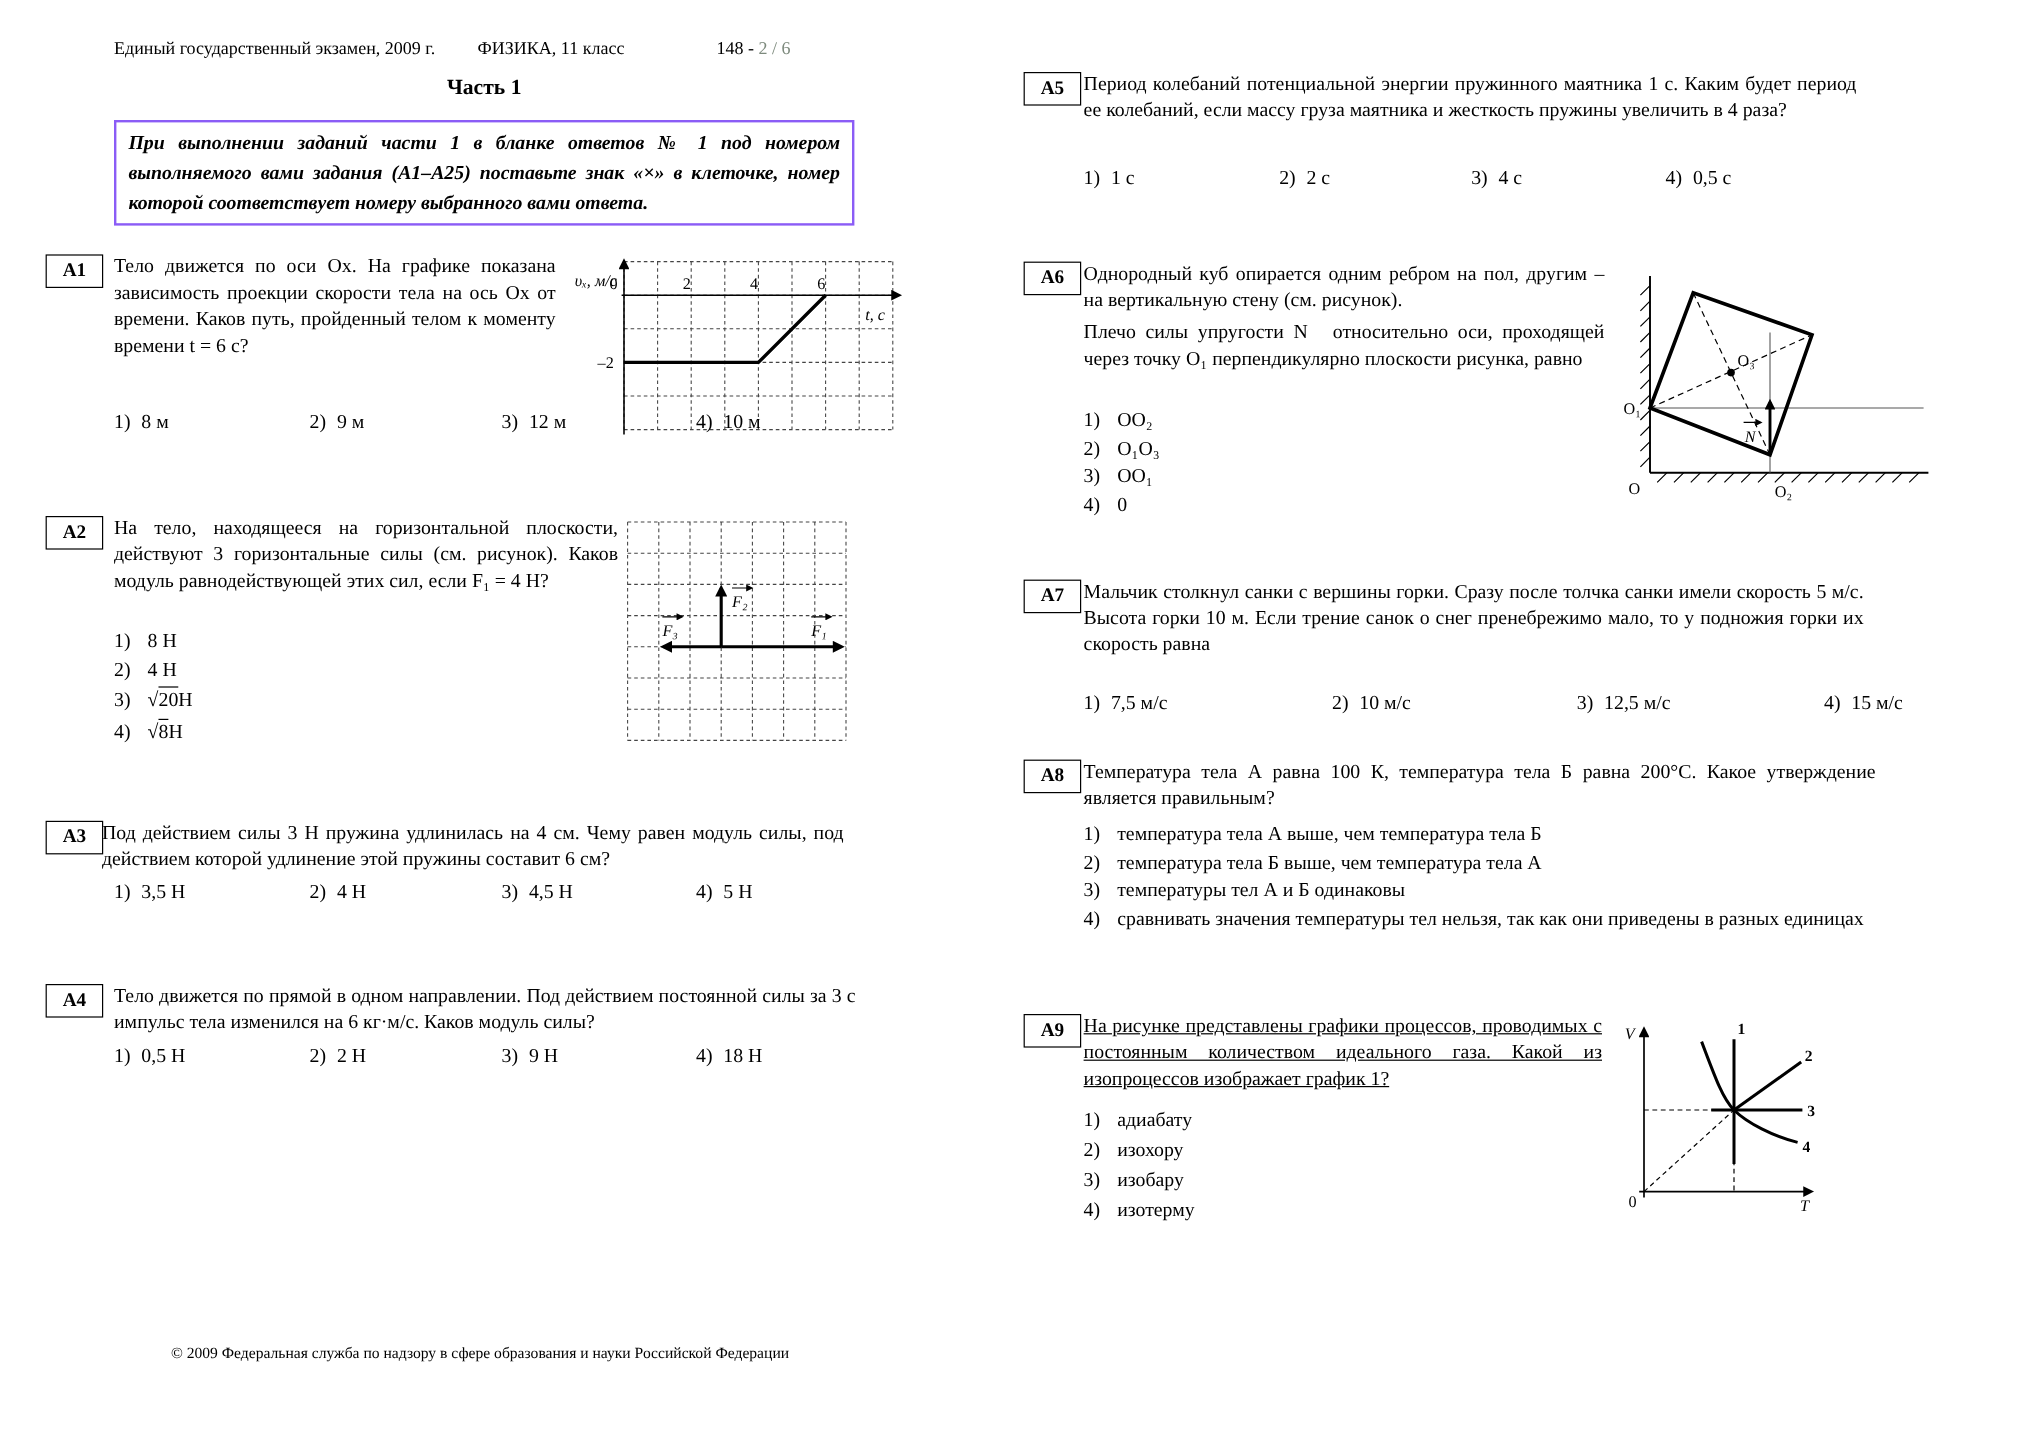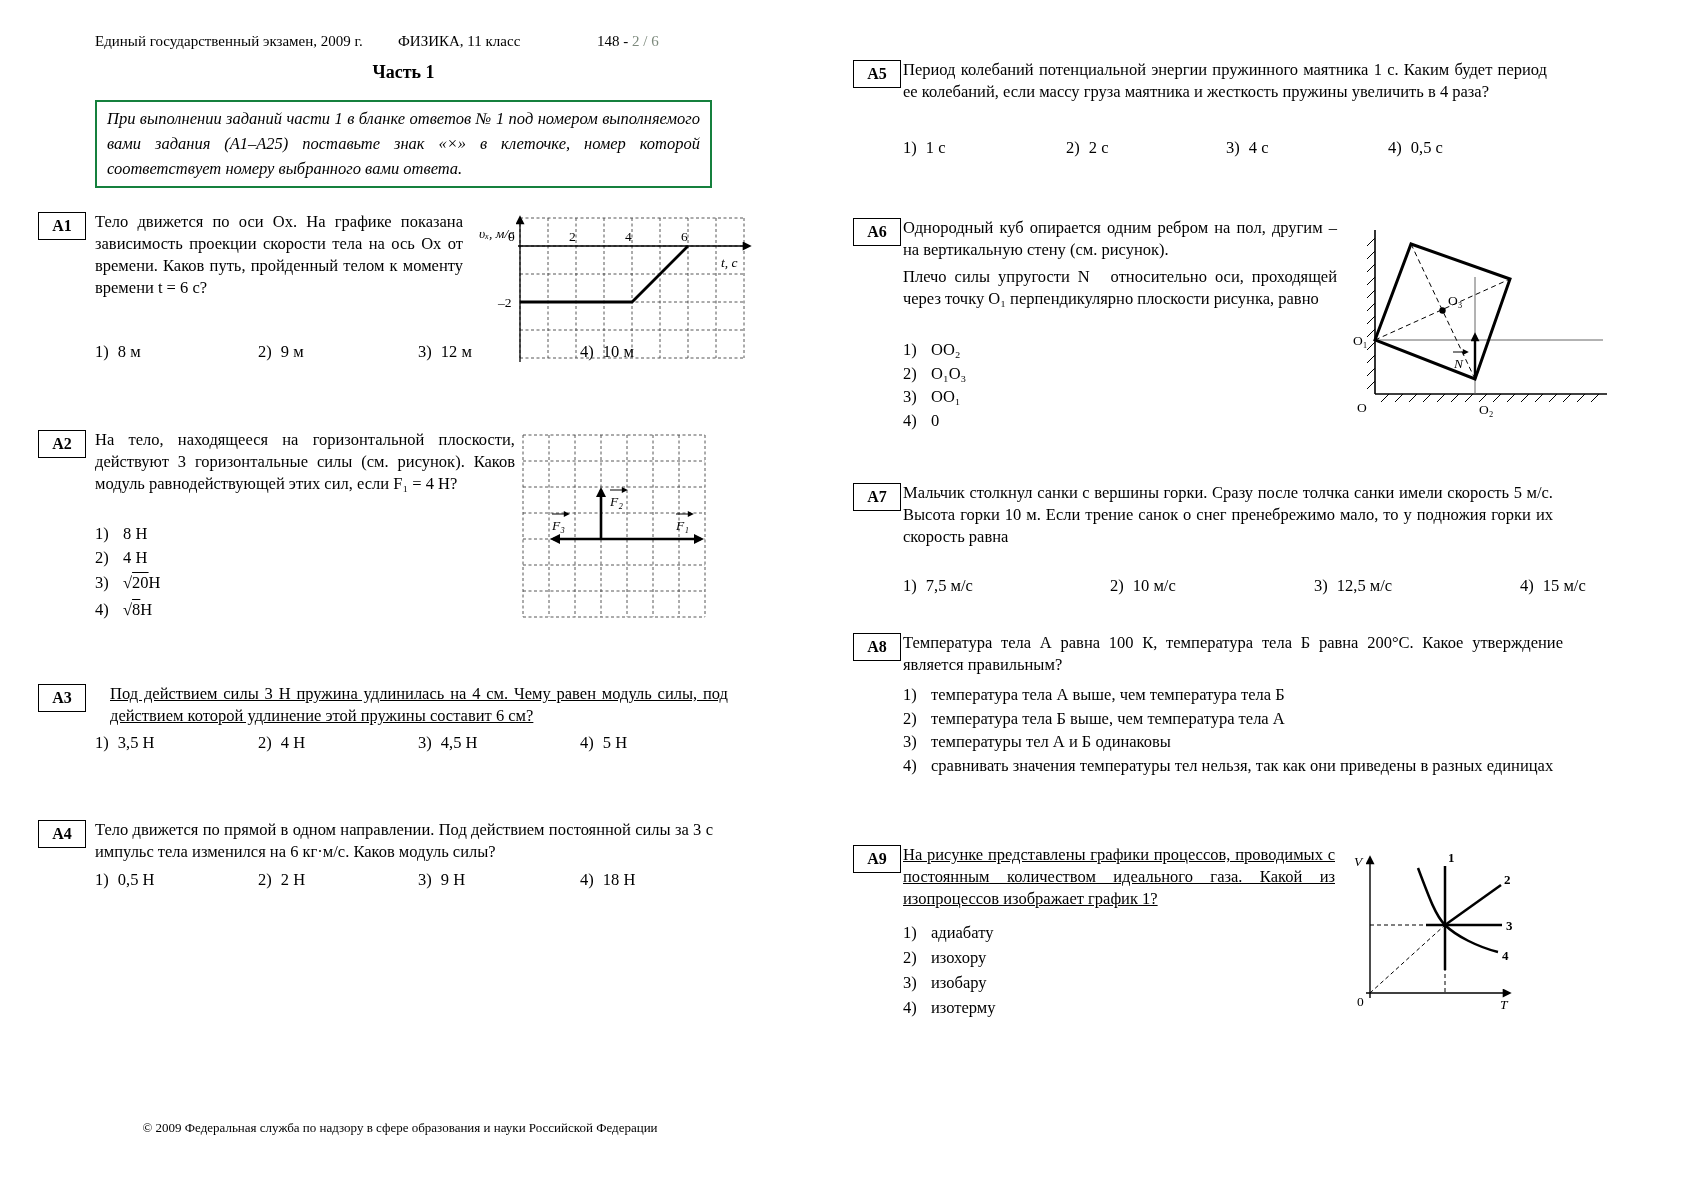--- a/index.html
+++ b/index.html
@@ -1,21 +1,21 @@
 <!DOCTYPE html>
 <html><head>
 <meta charset="utf-8">
 <style>
   html,body{margin:0;padding:0;background:#fff;}
   #page{position:relative;width:1691px;height:1195px;background:#fff;overflow:hidden;
         font-family:"Liberation Serif",serif;color:#000;}
   .abs{position:absolute;}
   .hdr{font-size:15px;}
   .part-title{font-weight:bold;font-size:18px;text-align:center;}
-  .instr{border:2px solid #15803d;font-weight:normal;font-style:italic;font-size:16.5px;
+  .instr{border:2px solid #8b5cf6;font-weight:bold;font-style:italic;font-size:16.5px;
          line-height:1.5;padding:5px 10px;text-align:justify;}
   .qlabel{border:1.6px solid #000;width:46px;height:26px;display:flex;align-items:center;
           justify-content:center;font-weight:bold;font-size:16px;background:#fff;}
   .qtext{font-size:16.5px;line-height:1.34;text-align:justify;}
   .opt-row{display:grid;grid-template-columns:163px 160px 162px 1fr;font-size:16.5px;}
   .opt-item{white-space:nowrap;}
   .on{margin-right:9px;}
   .vopts{font-size:16.5px;}
   .vopts .opt{display:flex;line-height:23.5px;}
   .vopts .on{width:28px;flex:none;margin-right:0;}
@@ -114,21 +114,21 @@
       </div>
     <div class="opt" style="line-height:27px;">
         <span class="on">4)</span>
         <span>√</span>
         <span class="rad">8</span>
         <span> Н</span>
       </div>
   </div>
 
   <div class="abs qlabel" style="left:38px;top:684px;">А3</div>
-  <div class="abs qtext" style="left:110px;top:683px;width:618px;text-decoration:underline;">Под действием силы 3 Н пружина удлинилась на 4 см. Чему равен модуль силы, под действием которой удлинение этой пружины составит 6 см?</div>
+  <div class="abs qtext" style="left:85px;top:683px;width:618px;">Под действием силы 3 Н пружина удлинилась на 4 см. Чему равен модуль силы, под действием которой удлинение этой пружины составит 6 см?</div>
   <div class="abs opt-row" style="left:95px;top:733px;width:615px;">
     <span class="opt-item"><span class="on">1)</span><span>3,5 Н</span></span>
     <span class="opt-item"><span class="on">2)</span><span>4 Н</span></span>
     <span class="opt-item"><span class="on">3)</span><span>4,5 Н</span></span>
     <span class="opt-item"><span class="on">4)</span><span>5 Н</span></span>
   </div>
 
   <div class="abs qlabel" style="left:38px;top:820px;">А4</div>
   <div class="abs qtext" style="left:95px;top:819px;width:618px;">Тело движется по прямой в одном направлении. Под действием постоянной силы за 3 с импульс тела изменился на 6 кг·м/с. Каков модуль силы?</div>
   <div class="abs opt-row" style="left:95px;top:870px;width:615px;">

